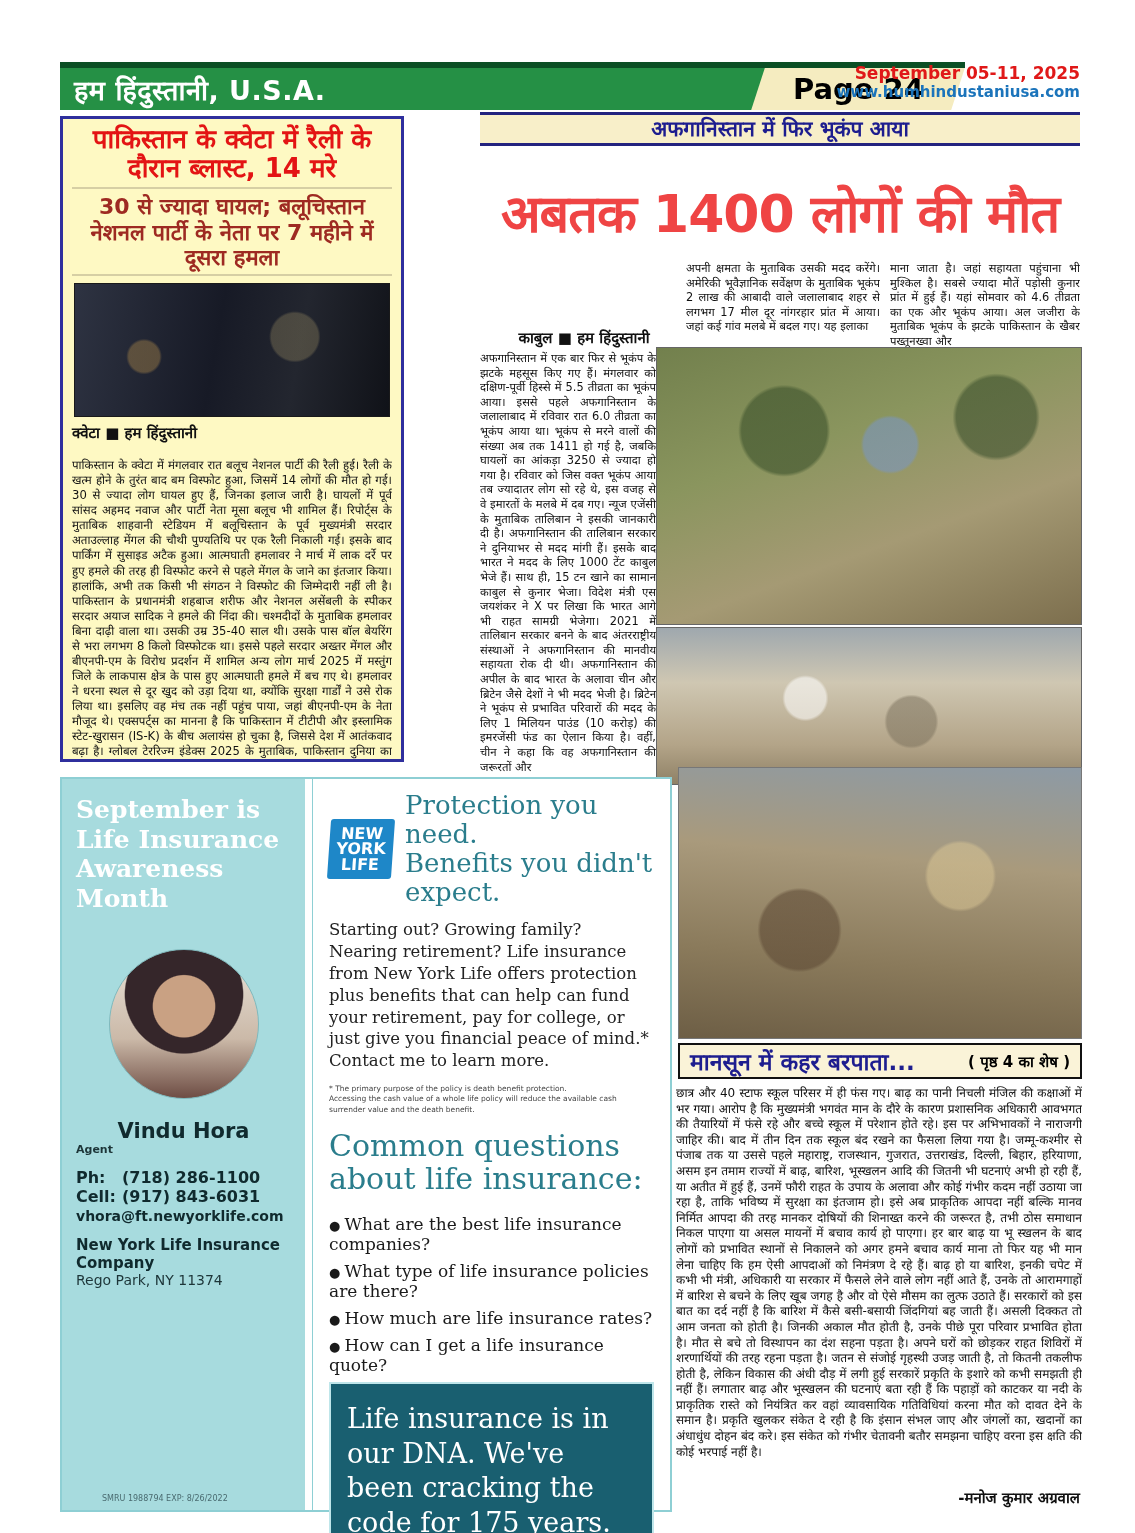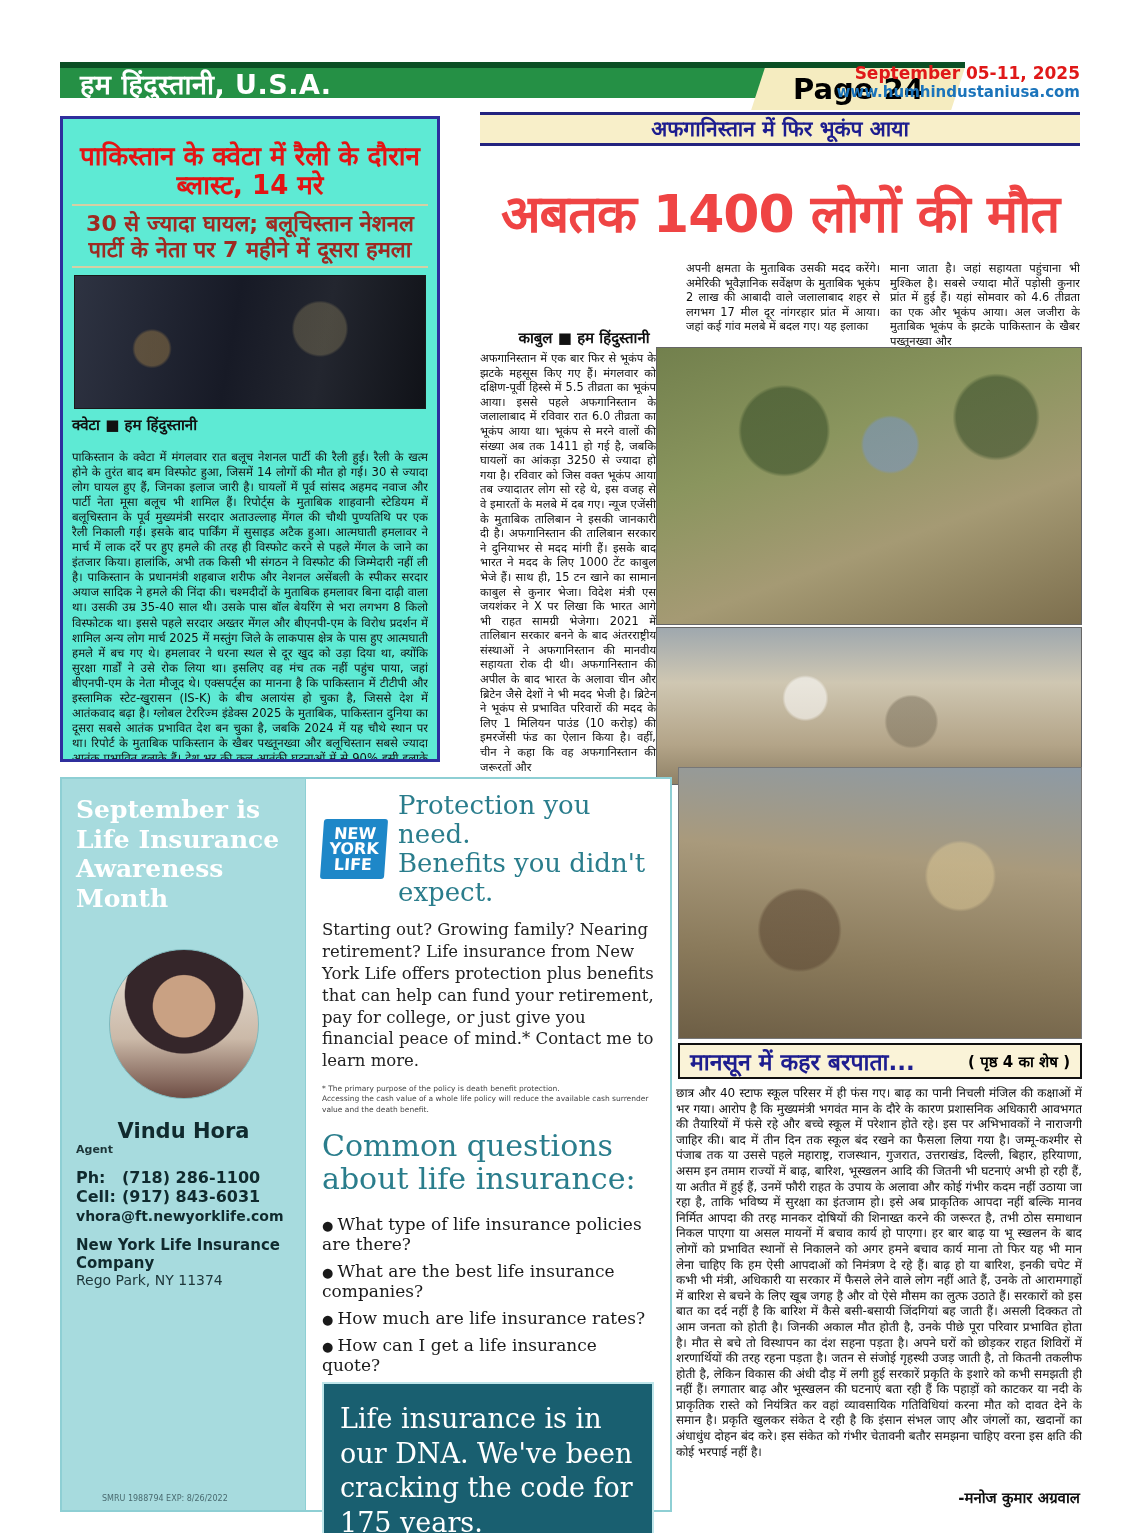--- a/index.html
+++ b/index.html
@@ -4,37 +4,37 @@
 <style>
   html,body { margin:0; padding:0; background:#ffffff; }
   .page {
     position:relative; width:1135px; height:1533px; background:#ffffff;
     font-family:"DejaVu Sans", sans-serif; overflow:hidden; color:#111;
   }
 
   
   .header-rule { position:absolute; left:60px; top:62px; width:905px; height:6px; background:#0b4f24; }
   .masthead-green {
-    position:absolute; left:60px; top:68px; width:712px; height:30px;
-    background:#259045; color:#fff; display:flex; align-items:center; padding-left:20px; box-sizing:border-box;
+    position:absolute; left:60px; top:68px; width:712px; height:42px;
+    background:#259045; color:#fff; display:flex; align-items:center; padding-left:14px; box-sizing:border-box;
   }
   .masthead-title { font-weight:bold; font-size:27px; letter-spacing:0.5px; }
   .page-box {
     position:absolute; left:758px; top:68px; width:200px; height:42px;
     background:#f5ecc0; transform:skewX(-18deg); display:flex; align-items:center; justify-content:center;
   }
   .page-box span { transform:skewX(18deg); font-weight:bold; font-size:29px; color:#000; }
   .header-right { position:absolute; right:55px; top:63px; text-align:right; line-height:1.2; }
   .header-date { color:#e01818; font-weight:bold; font-size:17px; }
   .header-site { color:#1b74bb; font-weight:bold; font-size:15px; }
 
   
   .left-article {
-    position:absolute; left:60px; top:116px; width:380px; height:646px;
-    background:#5eead4; border:3px solid #2f2f9d; box-sizing:border-box; padding:23px 9px; overflow:hidden;
+    position:absolute; left:60px; top:116px; width:344px; height:646px;
+    background:#fef9c3; border:3px solid #2f2f9d; box-sizing:border-box; padding:6px 9px; overflow:hidden;
   }
   .la-headline {
     color:#e31414; font-weight:bold; font-size:26px; line-height:1.12; text-align:center;
     border-bottom:2px solid #d6cfa4; padding-bottom:4px;
   }
   .la-subhead {
     color:#9e2a22; font-weight:bold; font-size:22px; line-height:1.15; text-align:center;
     padding:5px 0 4px; border-bottom:2px solid #d6cfa4;
   }
   .la-photo {
@@ -105,21 +105,21 @@
   .monsoon-cont { color:#000; font-weight:bold; font-size:15px; }
   .monsoon-body {
     position:absolute; left:676px; top:1086px; width:406px; height:396px;
     font-size:12px; line-height:1.3; text-align:justify; overflow:hidden;
   }
   .monsoon-author { position:absolute; right:55px; top:1487px; font-weight:bold; font-size:15px; }
 
   
   .ad {
     position:absolute; left:60px; top:777px; width:612px; height:735px;
-    border:2px solid #8ecfd4; box-sizing:border-box; display:flex; background:#fff;
+    border:2px solid #8ecfd4; box-sizing:border-box; display:flex; background:#fff;gap:7px;
   }
   .ad-left { width:243px; background:#a7dbde; box-sizing:border-box; padding:16px 14px 30px; position:relative; }
   .ad-heading { font-family:"DejaVu Serif", serif; color:#ffffff; font-weight:bold; font-size:25px; line-height:1.18; }
   .ad-left-body { font-family:"DejaVu Serif", serif; color:#1d3538; font-size:20px; line-height:1.3; margin-top:16px; }
   .avatar {
     width:148px; height:148px; border-radius:50%; margin:36px auto 20px; border:1px solid #7fb9bd;
     background:
       radial-gradient(circle at 50% 38%, #c9a183 0 26%, transparent 27%),
       radial-gradient(circle at 50% 30%, #35262a 0 46%, transparent 47%),
       linear-gradient(180deg, #e9e4da 0%, #cbb9a8 60%, #6e4d44 100%);
@@ -234,22 +234,22 @@
           <div>Benefits you didn't expect.</div>
         </div>
       </div>
       <div class="ad-body">Starting out? Growing family? Nearing retirement? Life insurance from New York Life offers protection plus benefits that can help can fund your retirement, pay for college, or just give you financial peace of mind.* Contact me to learn more.</div>
       <div class="footnote">
         <div>* The primary purpose of the policy is death benefit protection.</div>
         <div>Accessing the cash value of a whole life policy will reduce the available cash surrender value and the death benefit.</div>
       </div>
       <div class="q-heading">Common questions about life insurance:</div>
       <div class="q-list">
+        <div class="q-item">What are the best life insurance companies?</div>
         <div class="q-item">What type of life insurance policies are there?</div>
-        <div class="q-item">What are the best life insurance companies?</div>
         <div class="q-item">How much are life insurance rates?</div>
         <div class="q-item">How can I get a life insurance quote?</div>
       </div>
       <div class="dna-box">
         <div class="dna-heading">Life insurance is in our DNA. We've been cracking the code for 175 years.</div>
 
       </div>
     </div>
   </div>
 

